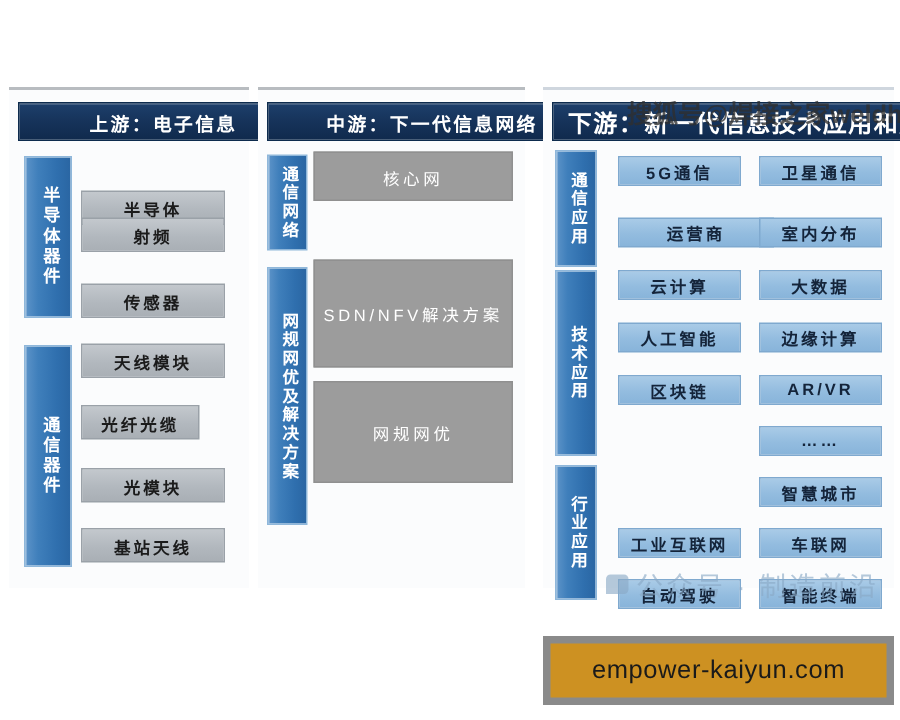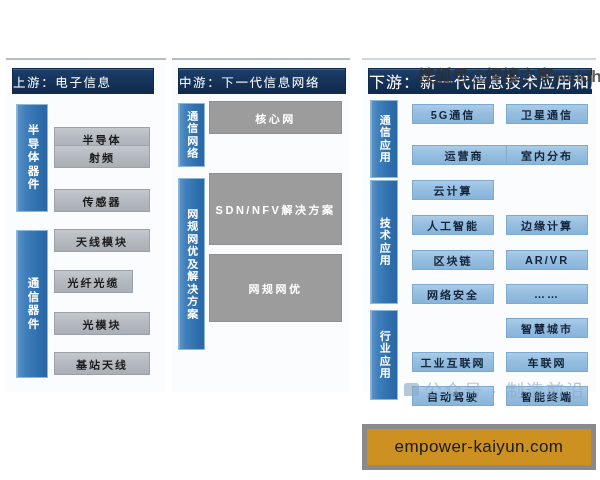--- a/index.html
+++ b/index.html
@@ -18,24 +18,25 @@
   #panel-mid  {left:172px; width:178px; height:332px;}
   #panel-down {left:362px; width:234px; height:332px; border-top-color:#cfd6de;}
 
   
   .stage-header{
     position:absolute;height:24px;
     background:linear-gradient(180deg,#1d3f6b 0%,#16335a 50%,#102a4d 100%);
     border:1px solid #0d2banchor;
     border:1px solid #0d2b4d;
     color:#ffffff;
-    display:flex;align-items:center;
-    font-size:12.5px;font-weight:normal;letter-spacing:1.6px;
+    display:flex;align-items:center;justify-content:center;
+    font-size:12.5px;font-weight:bold;letter-spacing:1.6px;
     box-shadow:inset 0 1px 0 rgba(255,255,255,.18);
     white-space:nowrap;
+    padding-left:26px;
   }
   #hdr-up  {left:12px;  top:68px; width:140px;}
   #hdr-mid {left:178px; top:68px; width:166px;}
   #hdr-down{left:368px; top:68px; width:222px;}
   #hdr-down .htext{font-size:16px;letter-spacing:1px;}
 
   
   .vbar{
     position:absolute;
     background:linear-gradient(90deg,#5c93c8 0%,#3f7fbb 28%,#2f6fae 70%,#2a66a3 100%);
@@ -53,21 +54,21 @@
     position:absolute;
     display:flex;align-items:center;justify-content:center;
     font-size:11px;letter-spacing:2px;white-space:nowrap;
     box-sizing:border-box;
   }
   .box.gray{
     background:linear-gradient(180deg,#c3c8cd 0%,#b2b8be 55%,#a9afb5 100%);
     border:1px solid #9aa1a8;color:#1b1b1b;font-weight:bold;
   }
   .box.graysolid{
-    background:#9c9c9c;border:1px solid #909090;color:#ffffff;font-weight:bold;
+    background:#9c9c9c;border:1px solid #909090;color:#ffffff;font-weight:normal;
     letter-spacing:2.5px;
     align-items:center;
   }
   .box.blue{
     background:linear-gradient(180deg,#a9cbe7 0%,#93bcdf 55%,#88b4da 100%);
     border:1px solid #7fa9cf;color:#14243a;font-weight:bold;
   }
 
   
   #banner{
@@ -182,34 +183,34 @@
   <div class="box blue" style="left:506px;top:145px;width:82px;height:20px;">
     <span>室内分布</span>
   </div>
 
   <div class="vbar" style="left:370px;top:180px;width:26px;height:122px;font-size:11px;letter-spacing:1.5px;">
     <span>技术应用</span>
   </div>
   <div class="box blue" style="left:412px;top:180px;width:82px;height:20px;">
     <span>云计算</span>
   </div>
+  <div class="box blue" style="left:506px;top:180px;width:82px;height:20px;">
+    <span>大数据</span>
+  </div>
   <div class="box blue" style="left:412px;top:215px;width:82px;height:20px;">
     <span>人工智能</span>
   </div>
   <div class="box blue" style="left:506px;top:215px;width:82px;height:20px;">
     <span>边缘计算</span>
   </div>
   <div class="box blue" style="left:412px;top:250px;width:82px;height:20px;">
     <span>区块链</span>
   </div>
   <div class="box blue" style="left:506px;top:250px;width:82px;height:20px;">
     <span>AR/VR</span>
-  </div>
-  <div class="box blue" style="left:412px;top:284px;width:82px;height:20px;">
-    <span>网络安全</span>
   </div>
   <div class="box blue" style="left:506px;top:284px;width:82px;height:20px;">
     <span>……</span>
   </div>
 
   <div class="vbar" style="left:370px;top:310px;width:26px;height:88px;font-size:11px;letter-spacing:1.5px;">
     <span>行业应用</span>
   </div>
   <div class="box blue" style="left:506px;top:318px;width:82px;height:20px;">
     <span>智慧城市</span>

